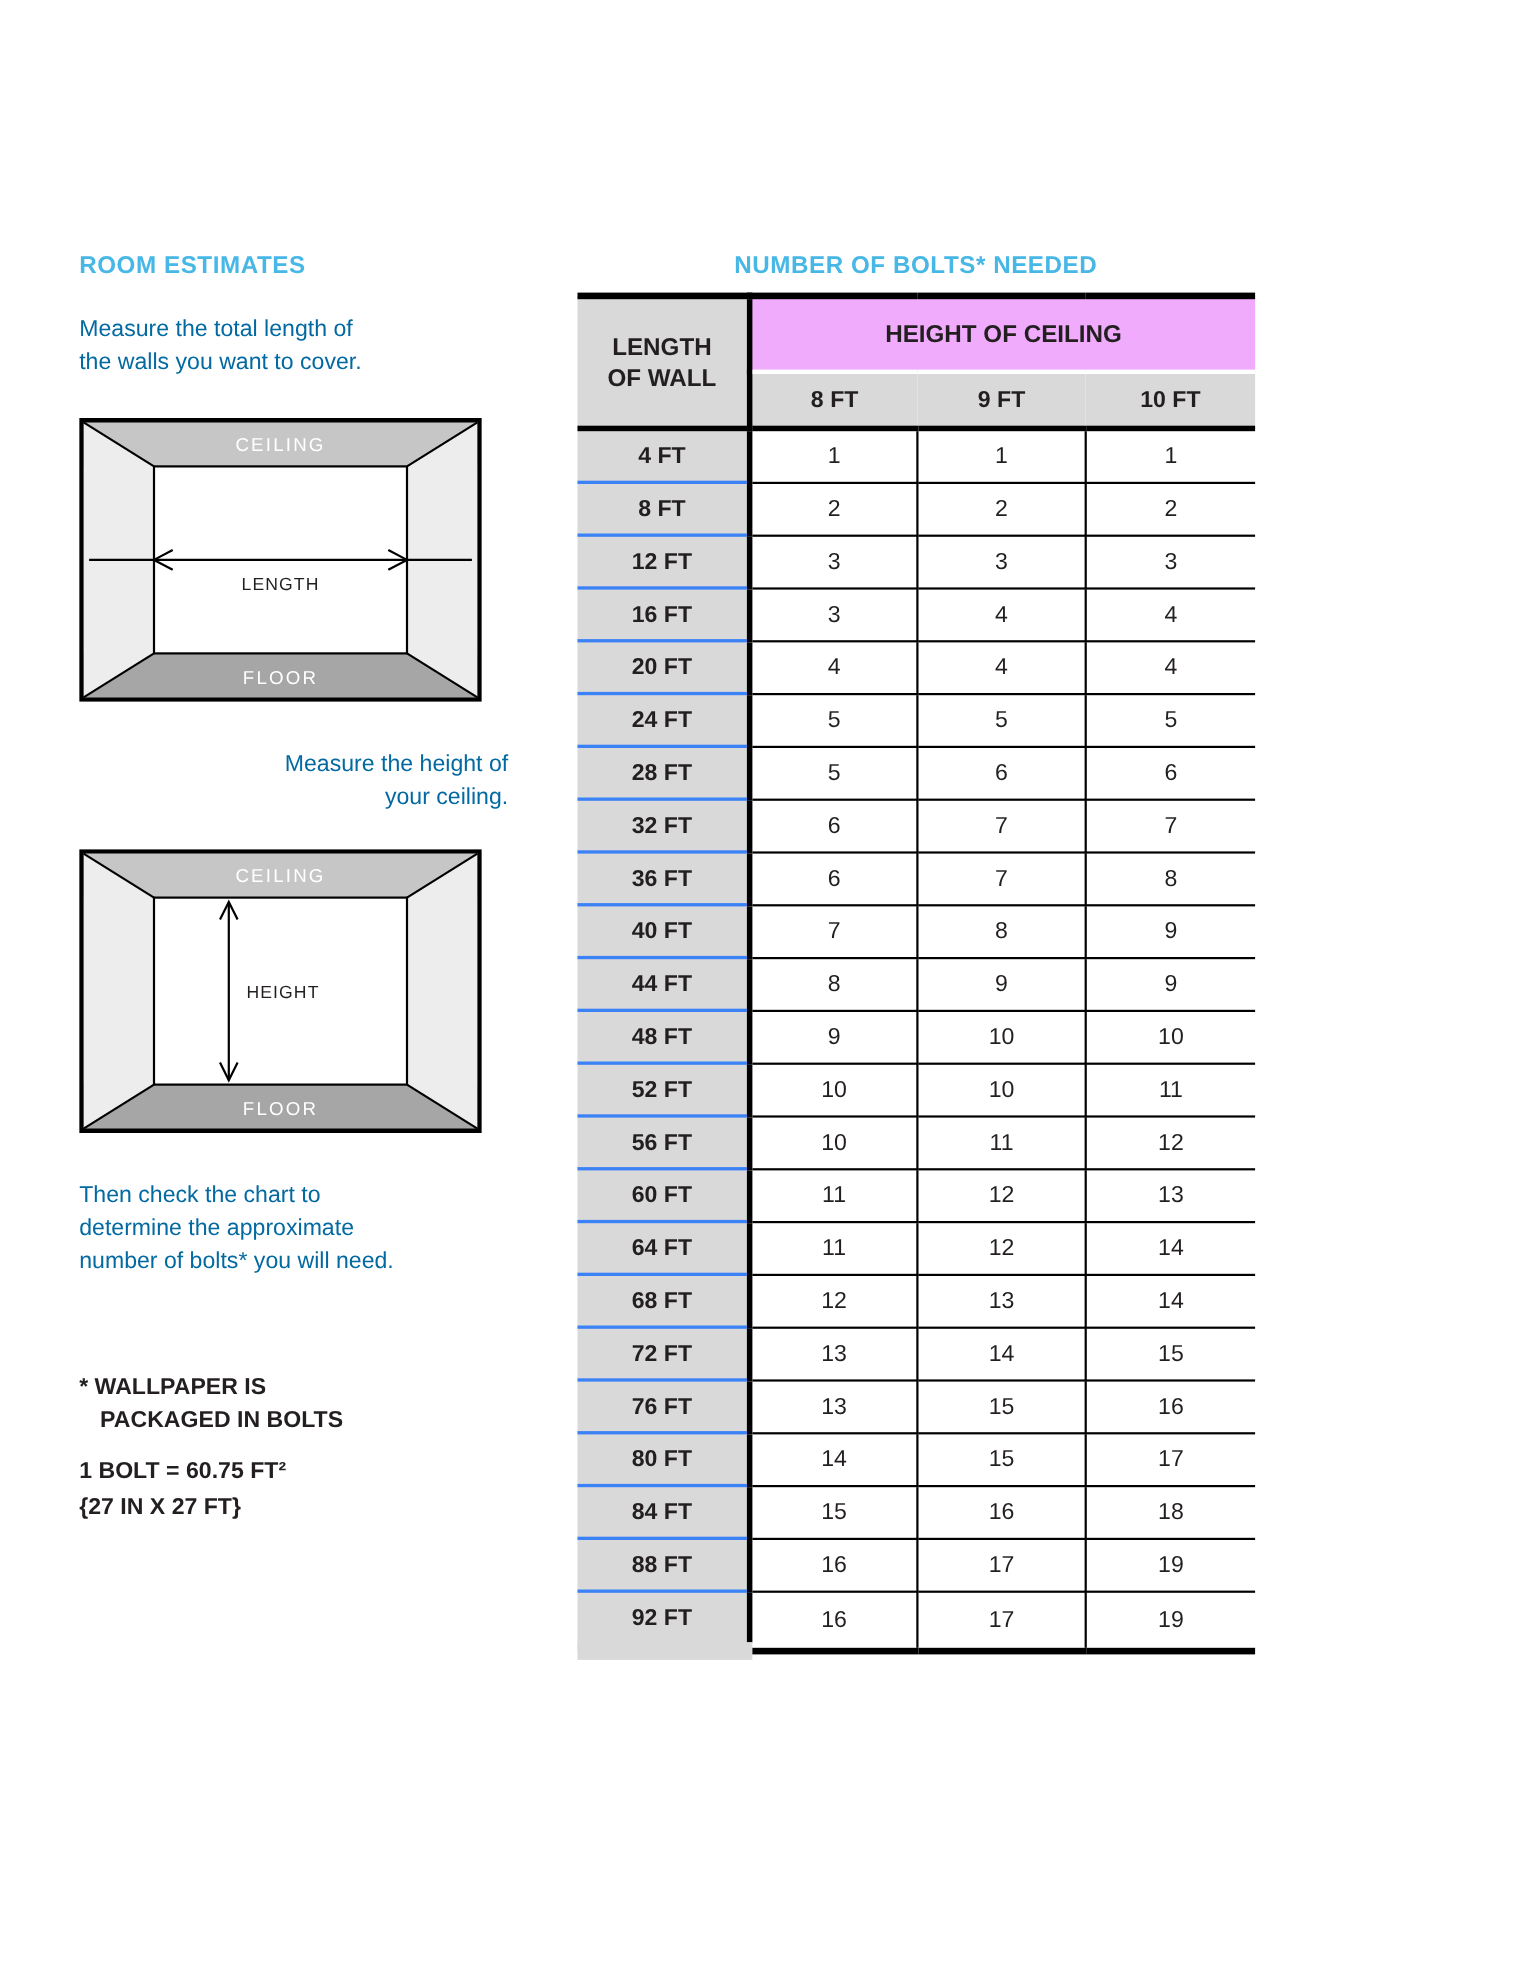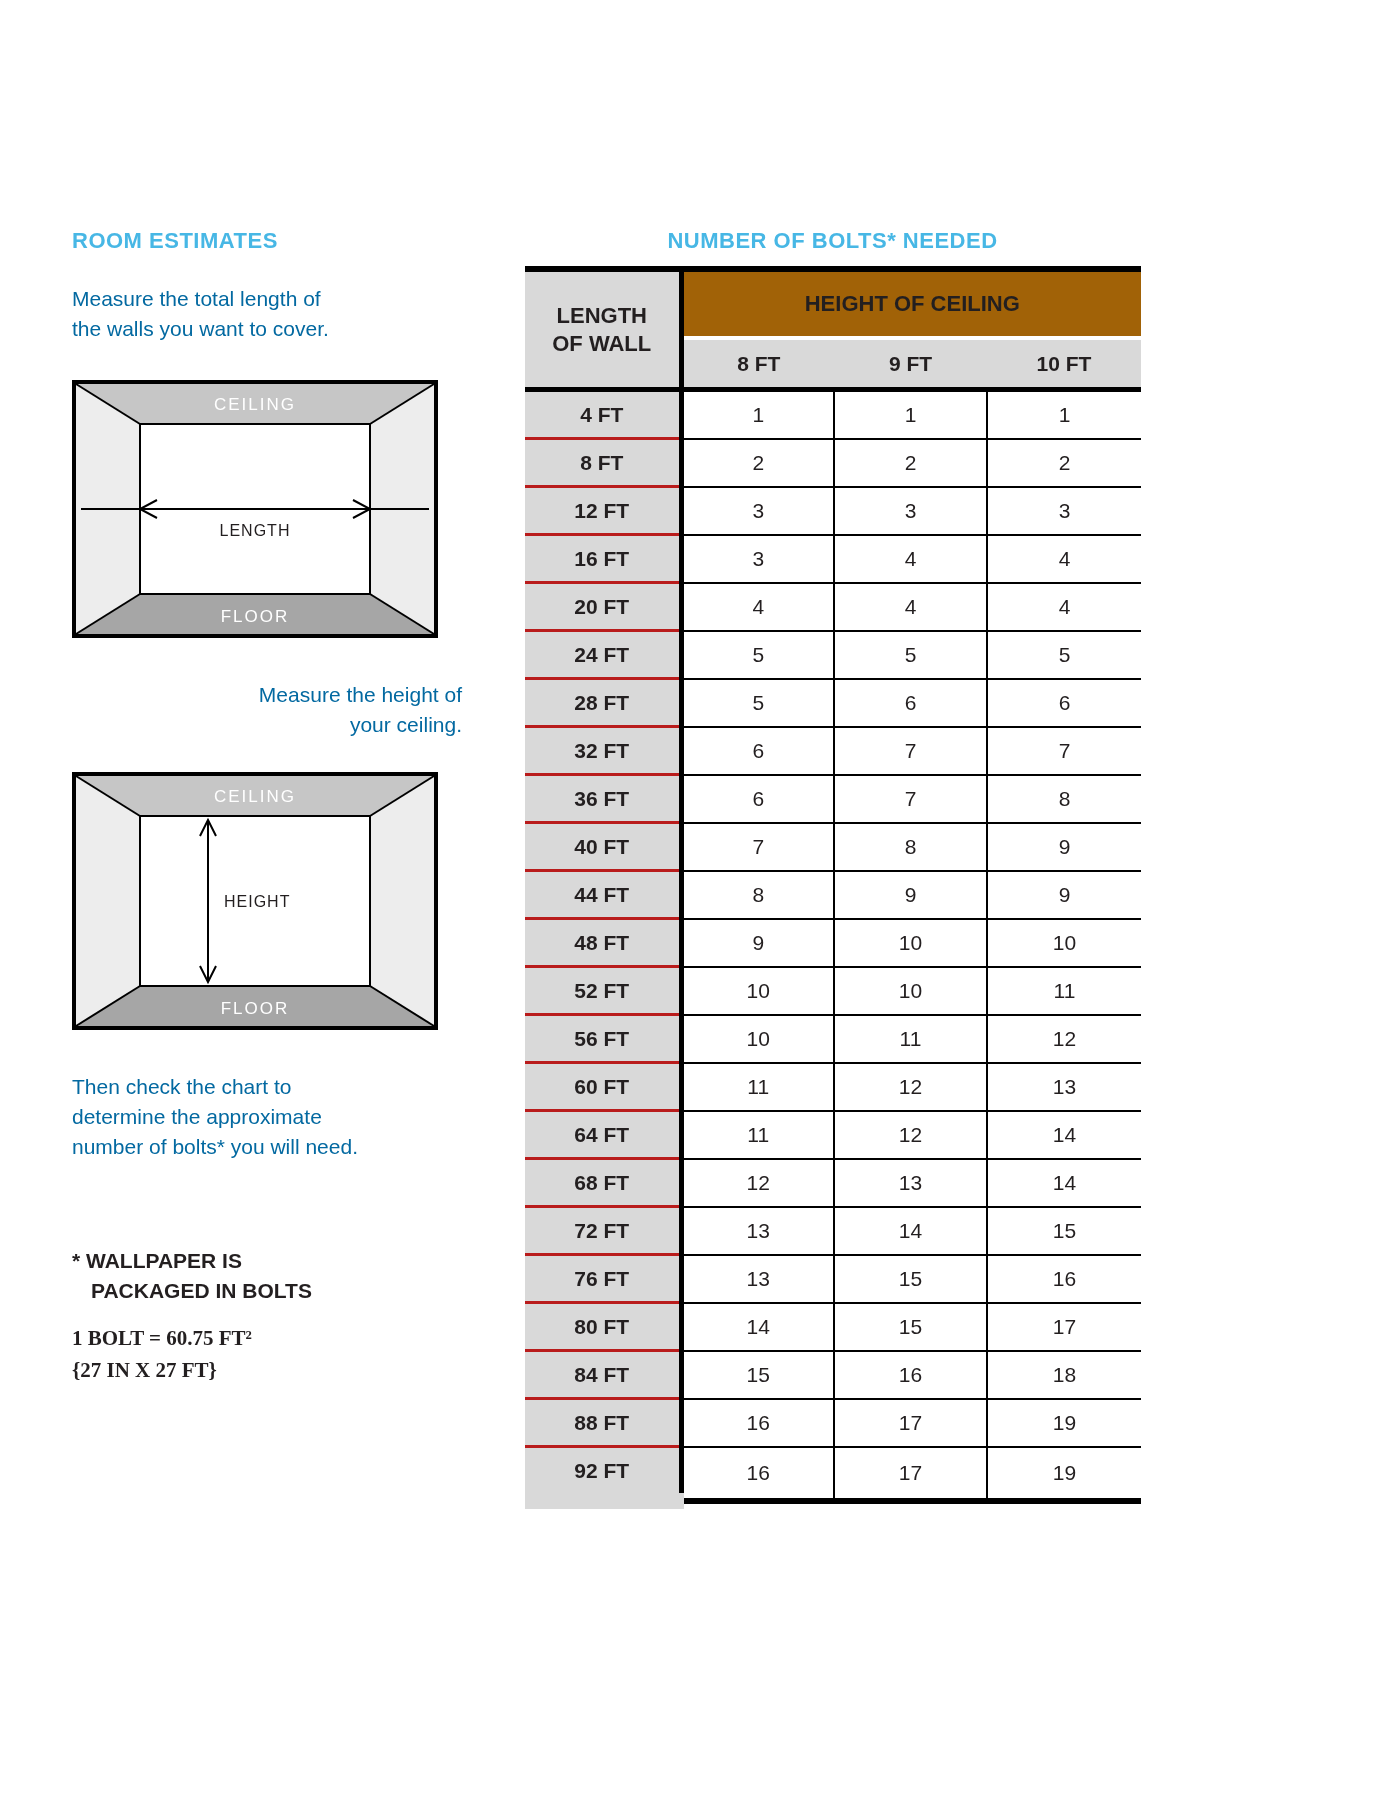--- a/index.html
+++ b/index.html
@@ -31,21 +31,21 @@
   .para1{top:284px;}
   .para2{top:680px;text-align:right;}
   .para3{top:1072px;}
   .note{
     left:72px;top:1246px;
     font-size:21px;font-weight:bold;line-height:30px;
   }
   .note .indent{padding-left:19px;}
   .bolt-info{
     left:72px;top:1322px;
-    font-size:21px;font-weight:bold;line-height:32px;font-family:Liberation Serif, serif;
+    font-size:21px;font-weight:bold;line-height:32px;
   }
   .diagram{left:72px;width:366px;height:300px;}
   .diagram1{top:380px;}
   .diagram2{top:772px;}
   .diagram svg{display:block;}
   .diagram text{font-family:"Liberation Sans", sans-serif;}
   .band-label{fill:#ffffff;font-size:17px;letter-spacing:2px;}
   .dim-label{fill:#231f20;font-size:16px;letter-spacing:1px;}
 
   .table-wrap{left:525px;top:266px;width:616px;}
@@ -60,37 +60,37 @@
     text-align:center;vertical-align:middle;
   }
   .len-header{
     background:#d9d9d9;
     font-size:22px;font-weight:bold;
     line-height:28px;white-space:pre-line;
     border-right:5px solid #000;
     border-bottom:5px solid #000;
   }
   .group-header{
-    background:#a16207;
+    background:#f0abfc;
     font-size:22px;font-weight:bold;
     height:64px;
     border-bottom:4px solid #ffffff;
   }
   .ft-header{
     background:#d9d9d9;
     font-size:21px;font-weight:bold;
     height:47px;
     border-bottom:5px solid #000;
   }
   .len-cell{
     background:#d9d9d9;
     font-size:21px;font-weight:bold;
     height:45px;
     border-right:5px solid #000;
-    border-bottom:3px solid #b91c1c;
+    border-bottom:3px solid #3b82f6;
   }
   .val-cell{
     background:#ffffff;
     font-size:21px;
     height:45px;
     border-bottom:2px solid #000;
     border-right:2px solid #000;
   }
   .val-cell.last-col{border-right:none;}
   tr.last-row .val-cell{border-bottom:6px solid #000;}

